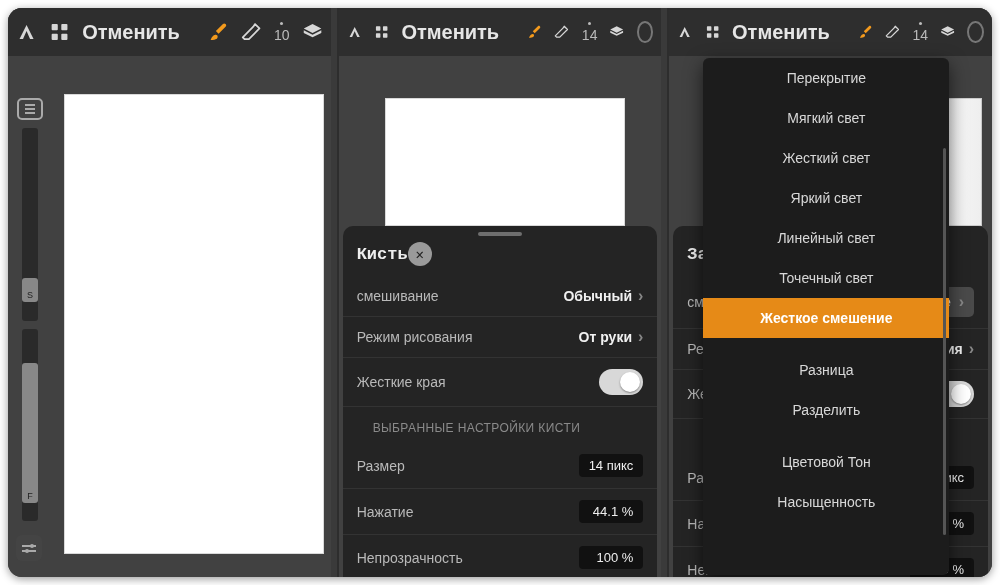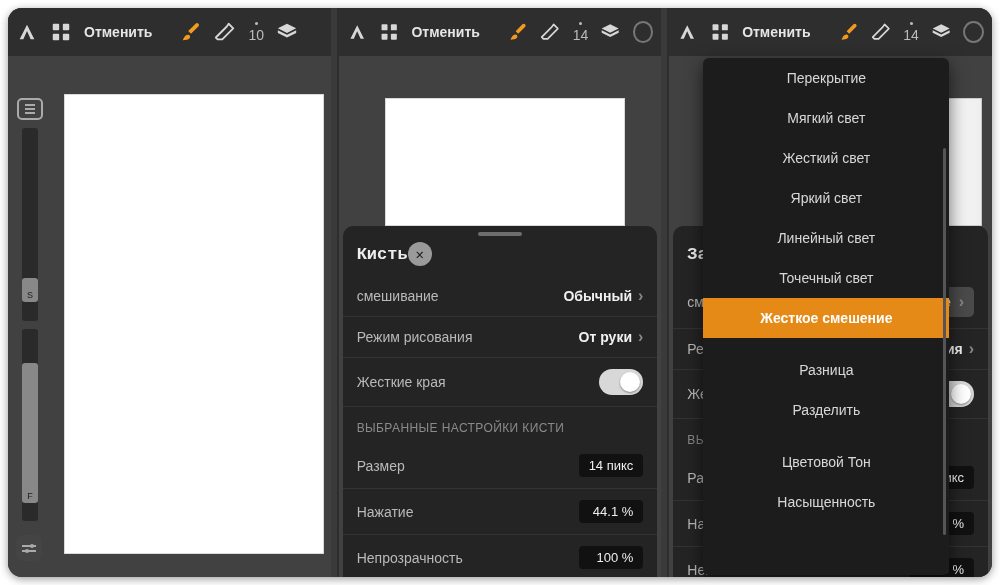--- a/index.html
+++ b/index.html
@@ -36,21 +36,21 @@
     height: 48px;
     background: #2e2e2e;
     display: flex;
     align-items: center;
     padding: 0 8px;
     gap: 12px;
     color: #d6d6d6;
   }
   .tb-ico { width: 22px; height: 22px; display:flex; align-items:center; justify-content:center; color:#d7d7d7; }
   .tb-ico svg { width: 100%; height: 100%; }
-  .tb-label { font-size: 14px; font-weight: 600; color:#e6e6e6; }
+  .tb-label { font-size: 20px; font-weight: 600; color:#e6e6e6; }
   .brush-ico { color:#f39a1d; }
   .number-ico { display:flex; flex-direction:column; align-items:center; font-size:14px; color:#bbb; gap:2px;}
   .number-ico .dot { width:3px; height:3px; border-radius:50%; background:#bbb; }
   .color-chip { width:22px; height:22px; border-radius:50%; border:2px solid #777; }
 
   
   .rail {
     position:absolute; left:6px; top:90px; bottom:16px; width:32px;
     display:flex; flex-direction:column; align-items:center; gap:8px;
   }
@@ -78,21 +78,21 @@
   }
   .grab { position:absolute; top:6px; left:50%; transform:translateX(-50%); width:44px; height:4px; background:#6e6e6e; border-radius:3px;}
   .sheet-head { display:flex; align-items:center; padding: 16px 14px 10px 14px; font-family: Liberation Mono, monospace; }
   .sheet-title { font-size:17px; font-weight:700; color:#eee;}
   .closebtn { width:24px; height:24px; border-radius:50%; background:#9a9a9a; color:#222; display:flex; align-items:center; justify-content:center; font-weight:900; font-size:14px;}
   .row { display:flex; align-items:center; justify-content:space-between; padding: 11px 14px; border-bottom:1px solid #333; font-size:14px; color:#b9b9b9;}
   .row .val { color:#f1f1f1; font-weight:600; display:flex; align-items:center; gap:6px;}
   .chev { color:#888; font-size:16px;}
   .toggle { width:44px; height:26px; border-radius:13px; background:#d8d8d8; position:relative;}
   .toggle::after{content:'';position:absolute;right:3px;top:3px;width:20px;height:20px;border-radius:50%;background:#fff;box-shadow:0 1px 2px rgba(0,0,0,.4);}
-  .section-hdr { padding: 14px 14px 8px; font-size:12px; letter-spacing:0.4px; color:#8a8a8a; text-transform:uppercase;}
+  .section-hdr { padding: 14px 22px 8px; font-size:12px; letter-spacing:0.4px; color:#8a8a8a; text-transform:uppercase;margin-left:8px;}
   .numbox { background:#111; color:#eee; font-size:13px; padding:4px 10px; border-radius:4px; min-width:64px; text-align:right;}
 
   
   .valchip { background:#4a4a4a; padding:6px 10px; border-radius:5px; display:flex; align-items:center; gap:8px; color:#eee; font-weight:600;}
 
   
   .ddmenu {
     position:absolute;
     left:34px; top:50px; width:246px; bottom:2px;
     background:#1c1c1c;

